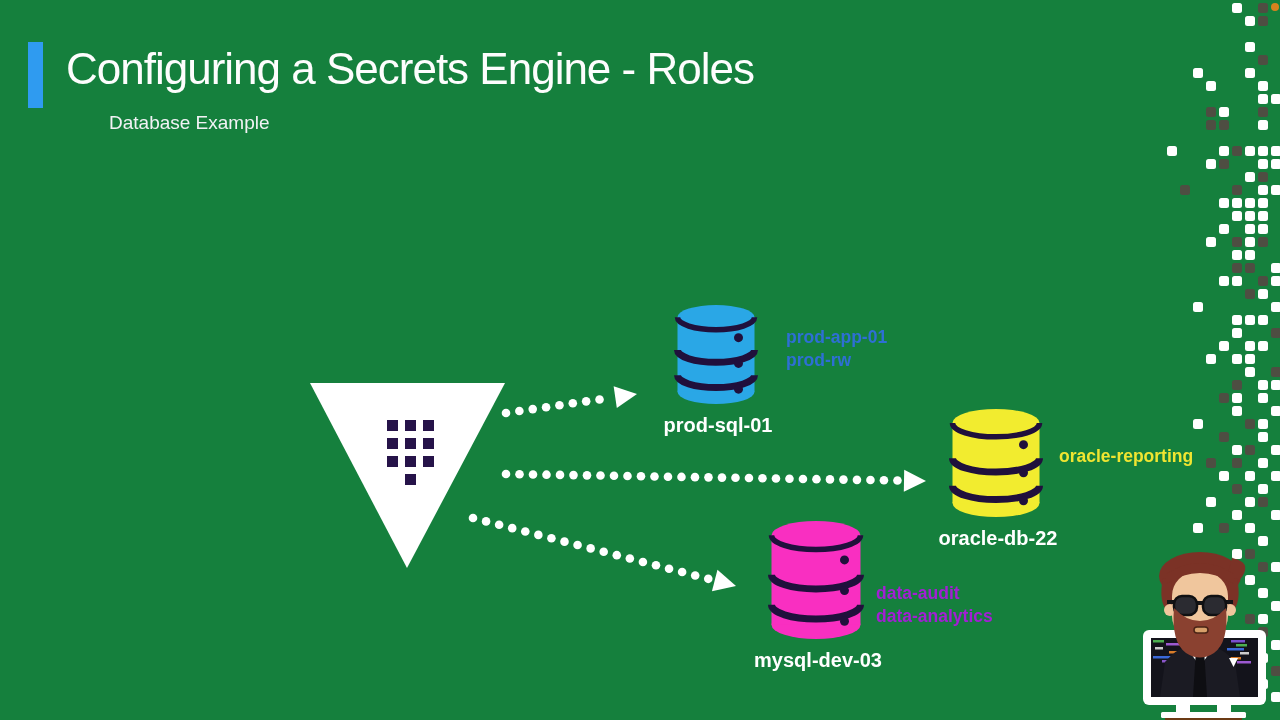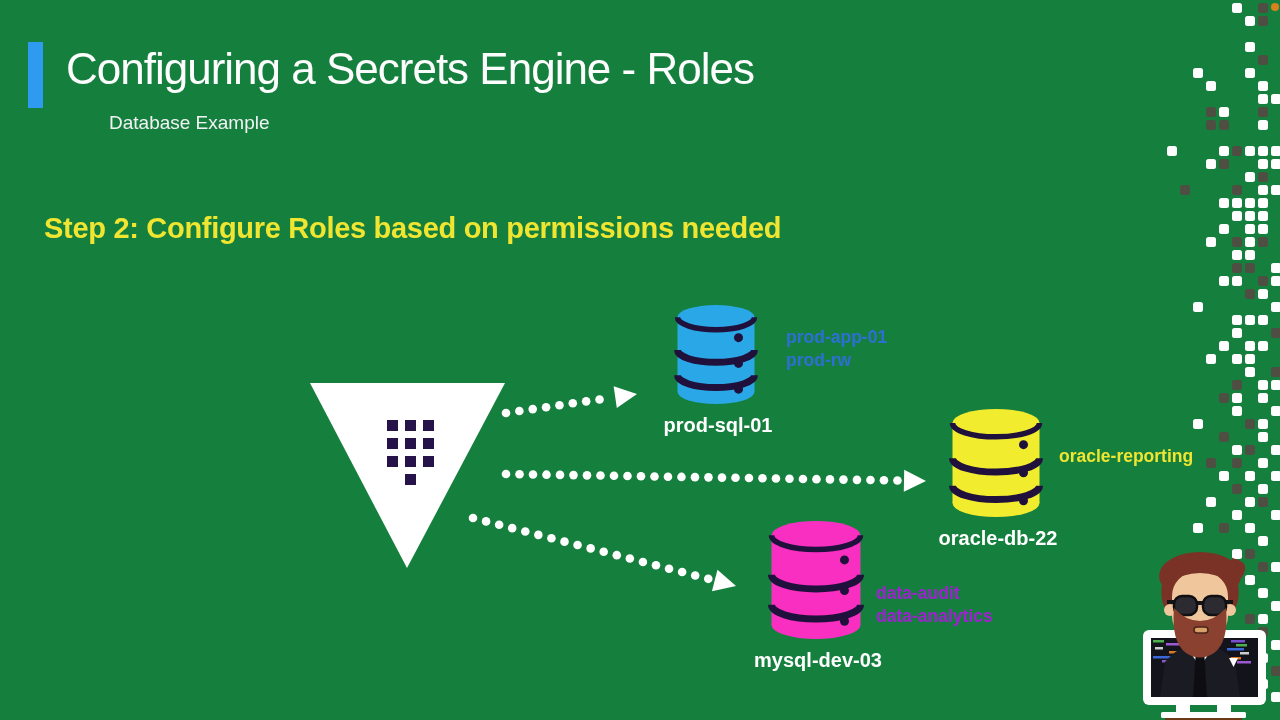--- a/index.html
+++ b/index.html
@@ -14,21 +14,20 @@
   #avatar{left:1136px;top:550px;}
 </style>
 </head>
 <body>
 
 <div class="slide">
 
   <div class="accent-bar"></div>
   <div class="title">Configuring a Secrets Engine - Roles</div>
   <div class="subtitle">Database Example</div>
-  <div class="step-heading">Step 2: Configure Roles based on permissions needed</div>
 
   <svg id="diagram" width="1280" height="720" viewBox="0 0 1280 720">
     <g>
       <polygon points="310,383 505,383 407,568" fill="#ffffff"></polygon>
       <g fill="#261349">
         <rect x="387" y="420" width="11" height="11"></rect>
           <rect x="405" y="420" width="11" height="11"></rect>
           <rect x="423" y="420" width="11" height="11"></rect>
         <rect x="387" y="438" width="11" height="11"></rect>
           <rect x="405" y="438" width="11" height="11"></rect>

